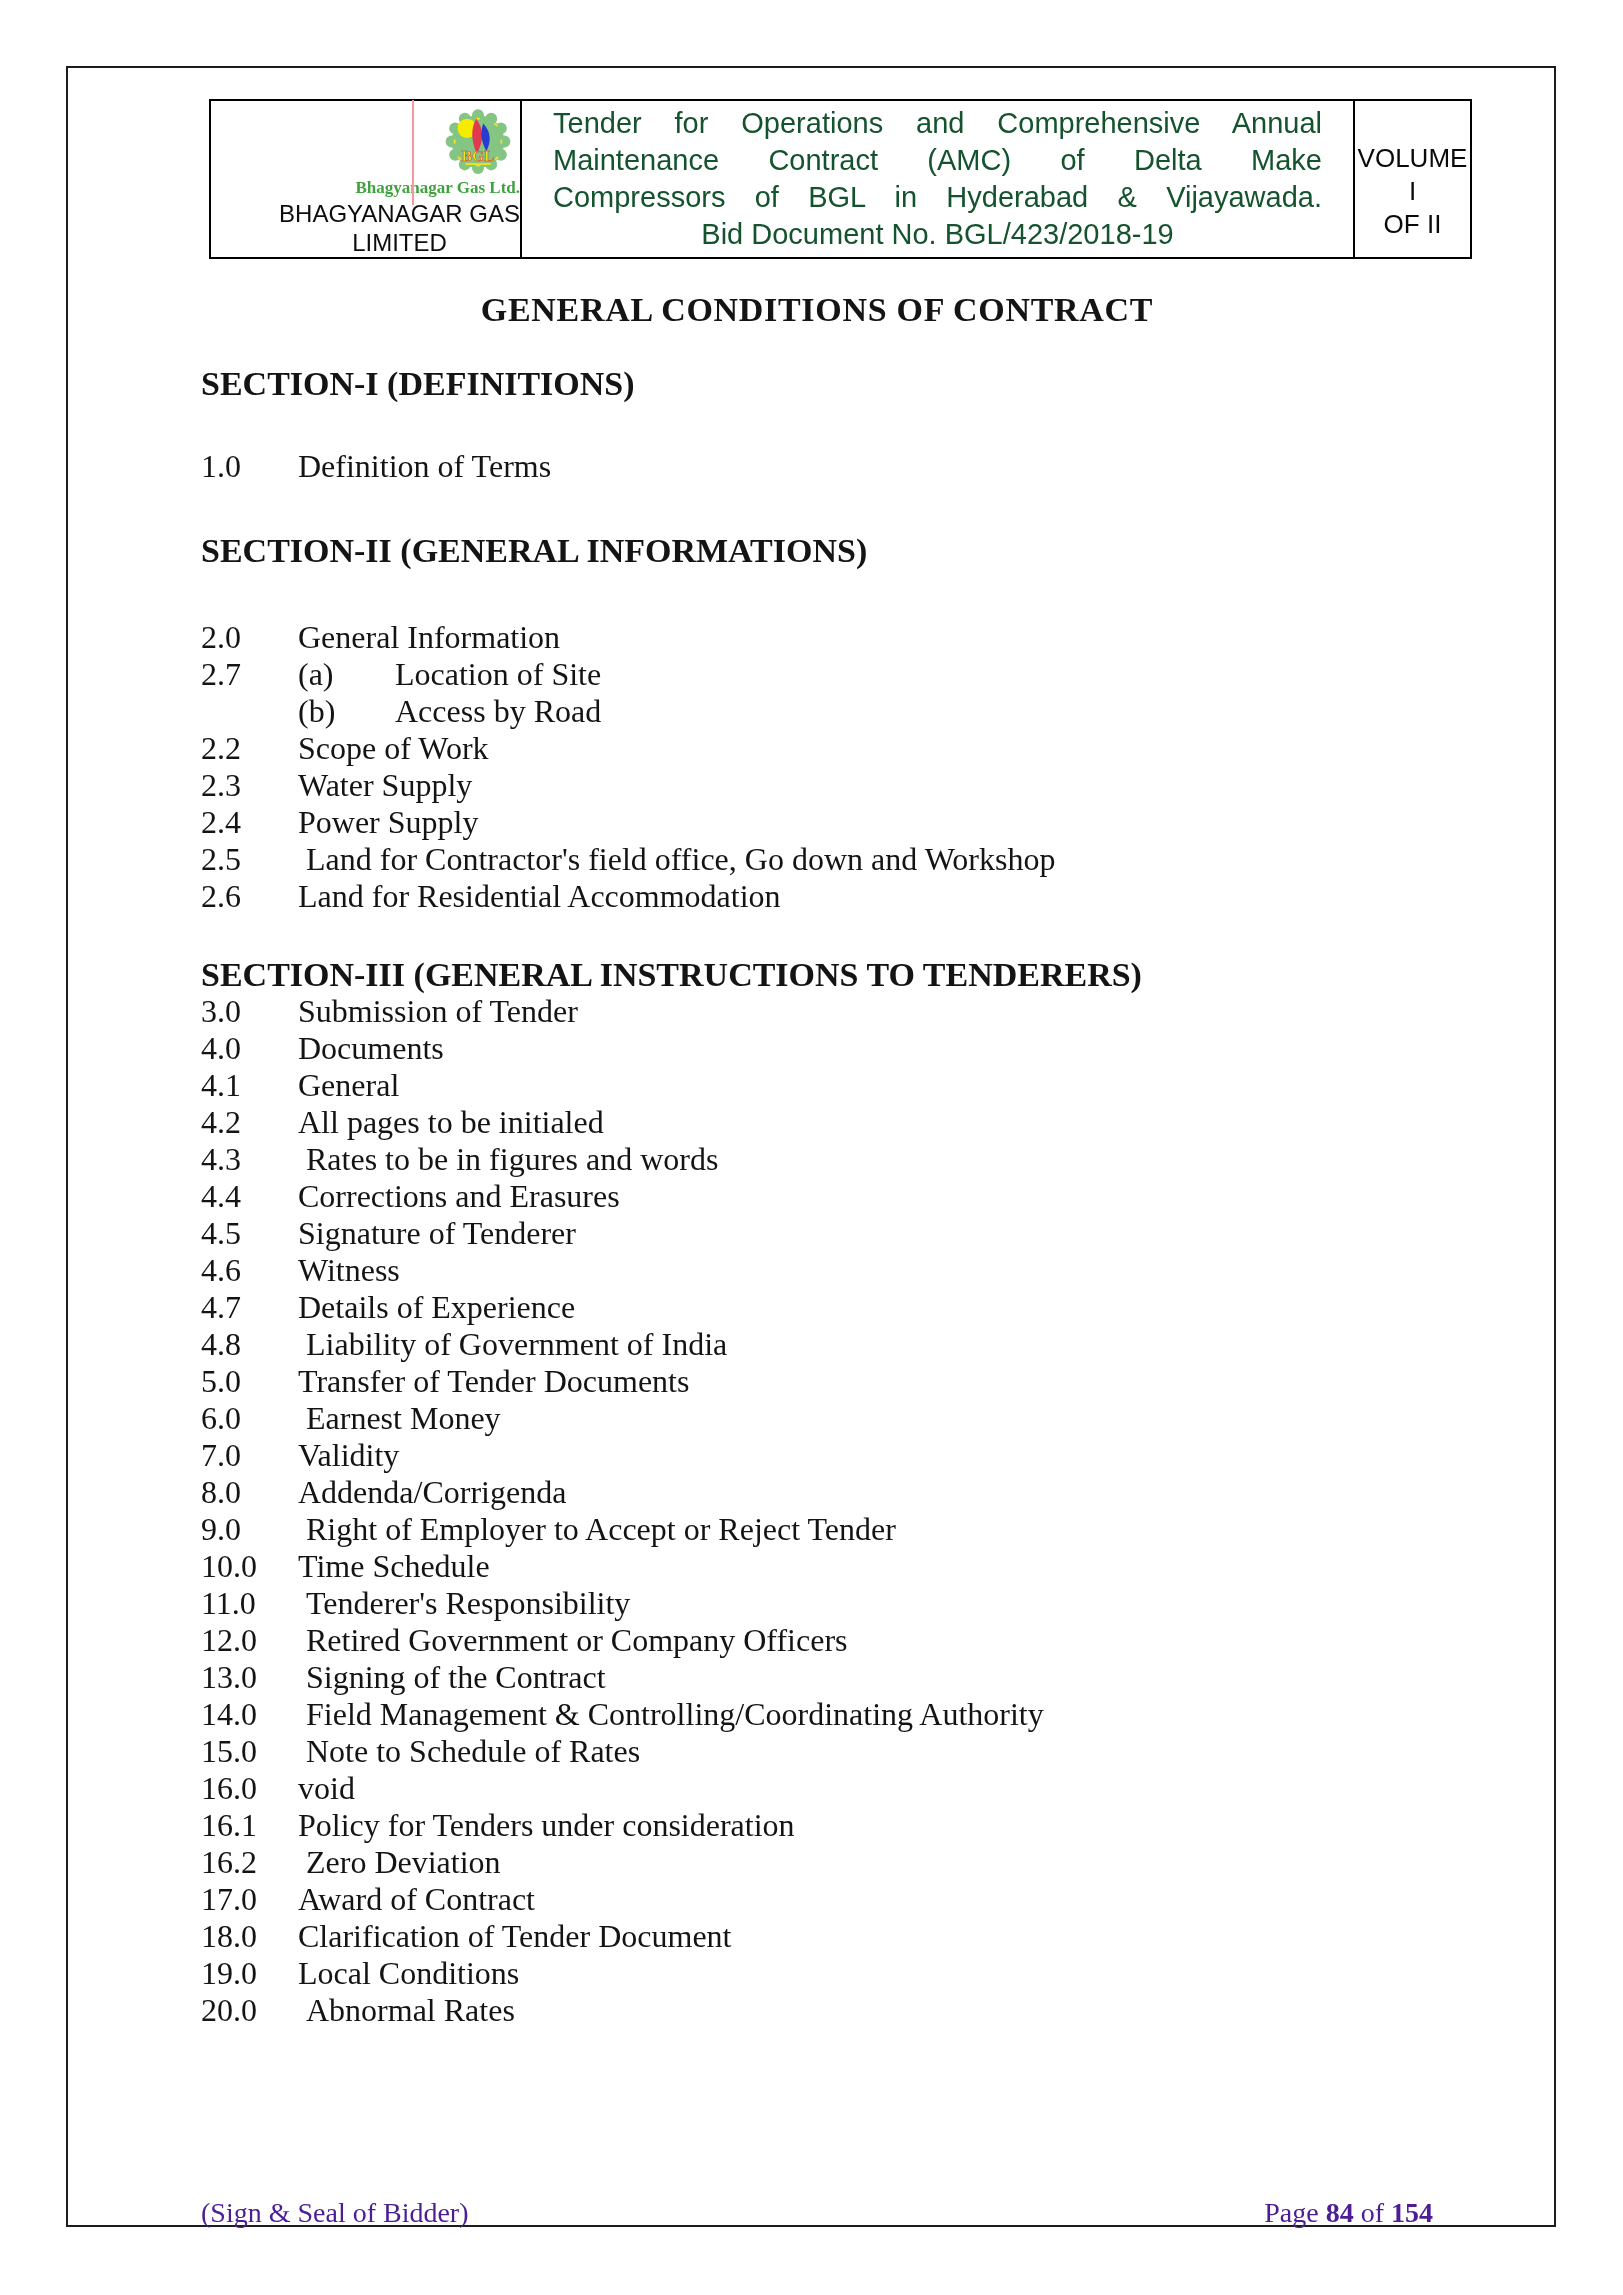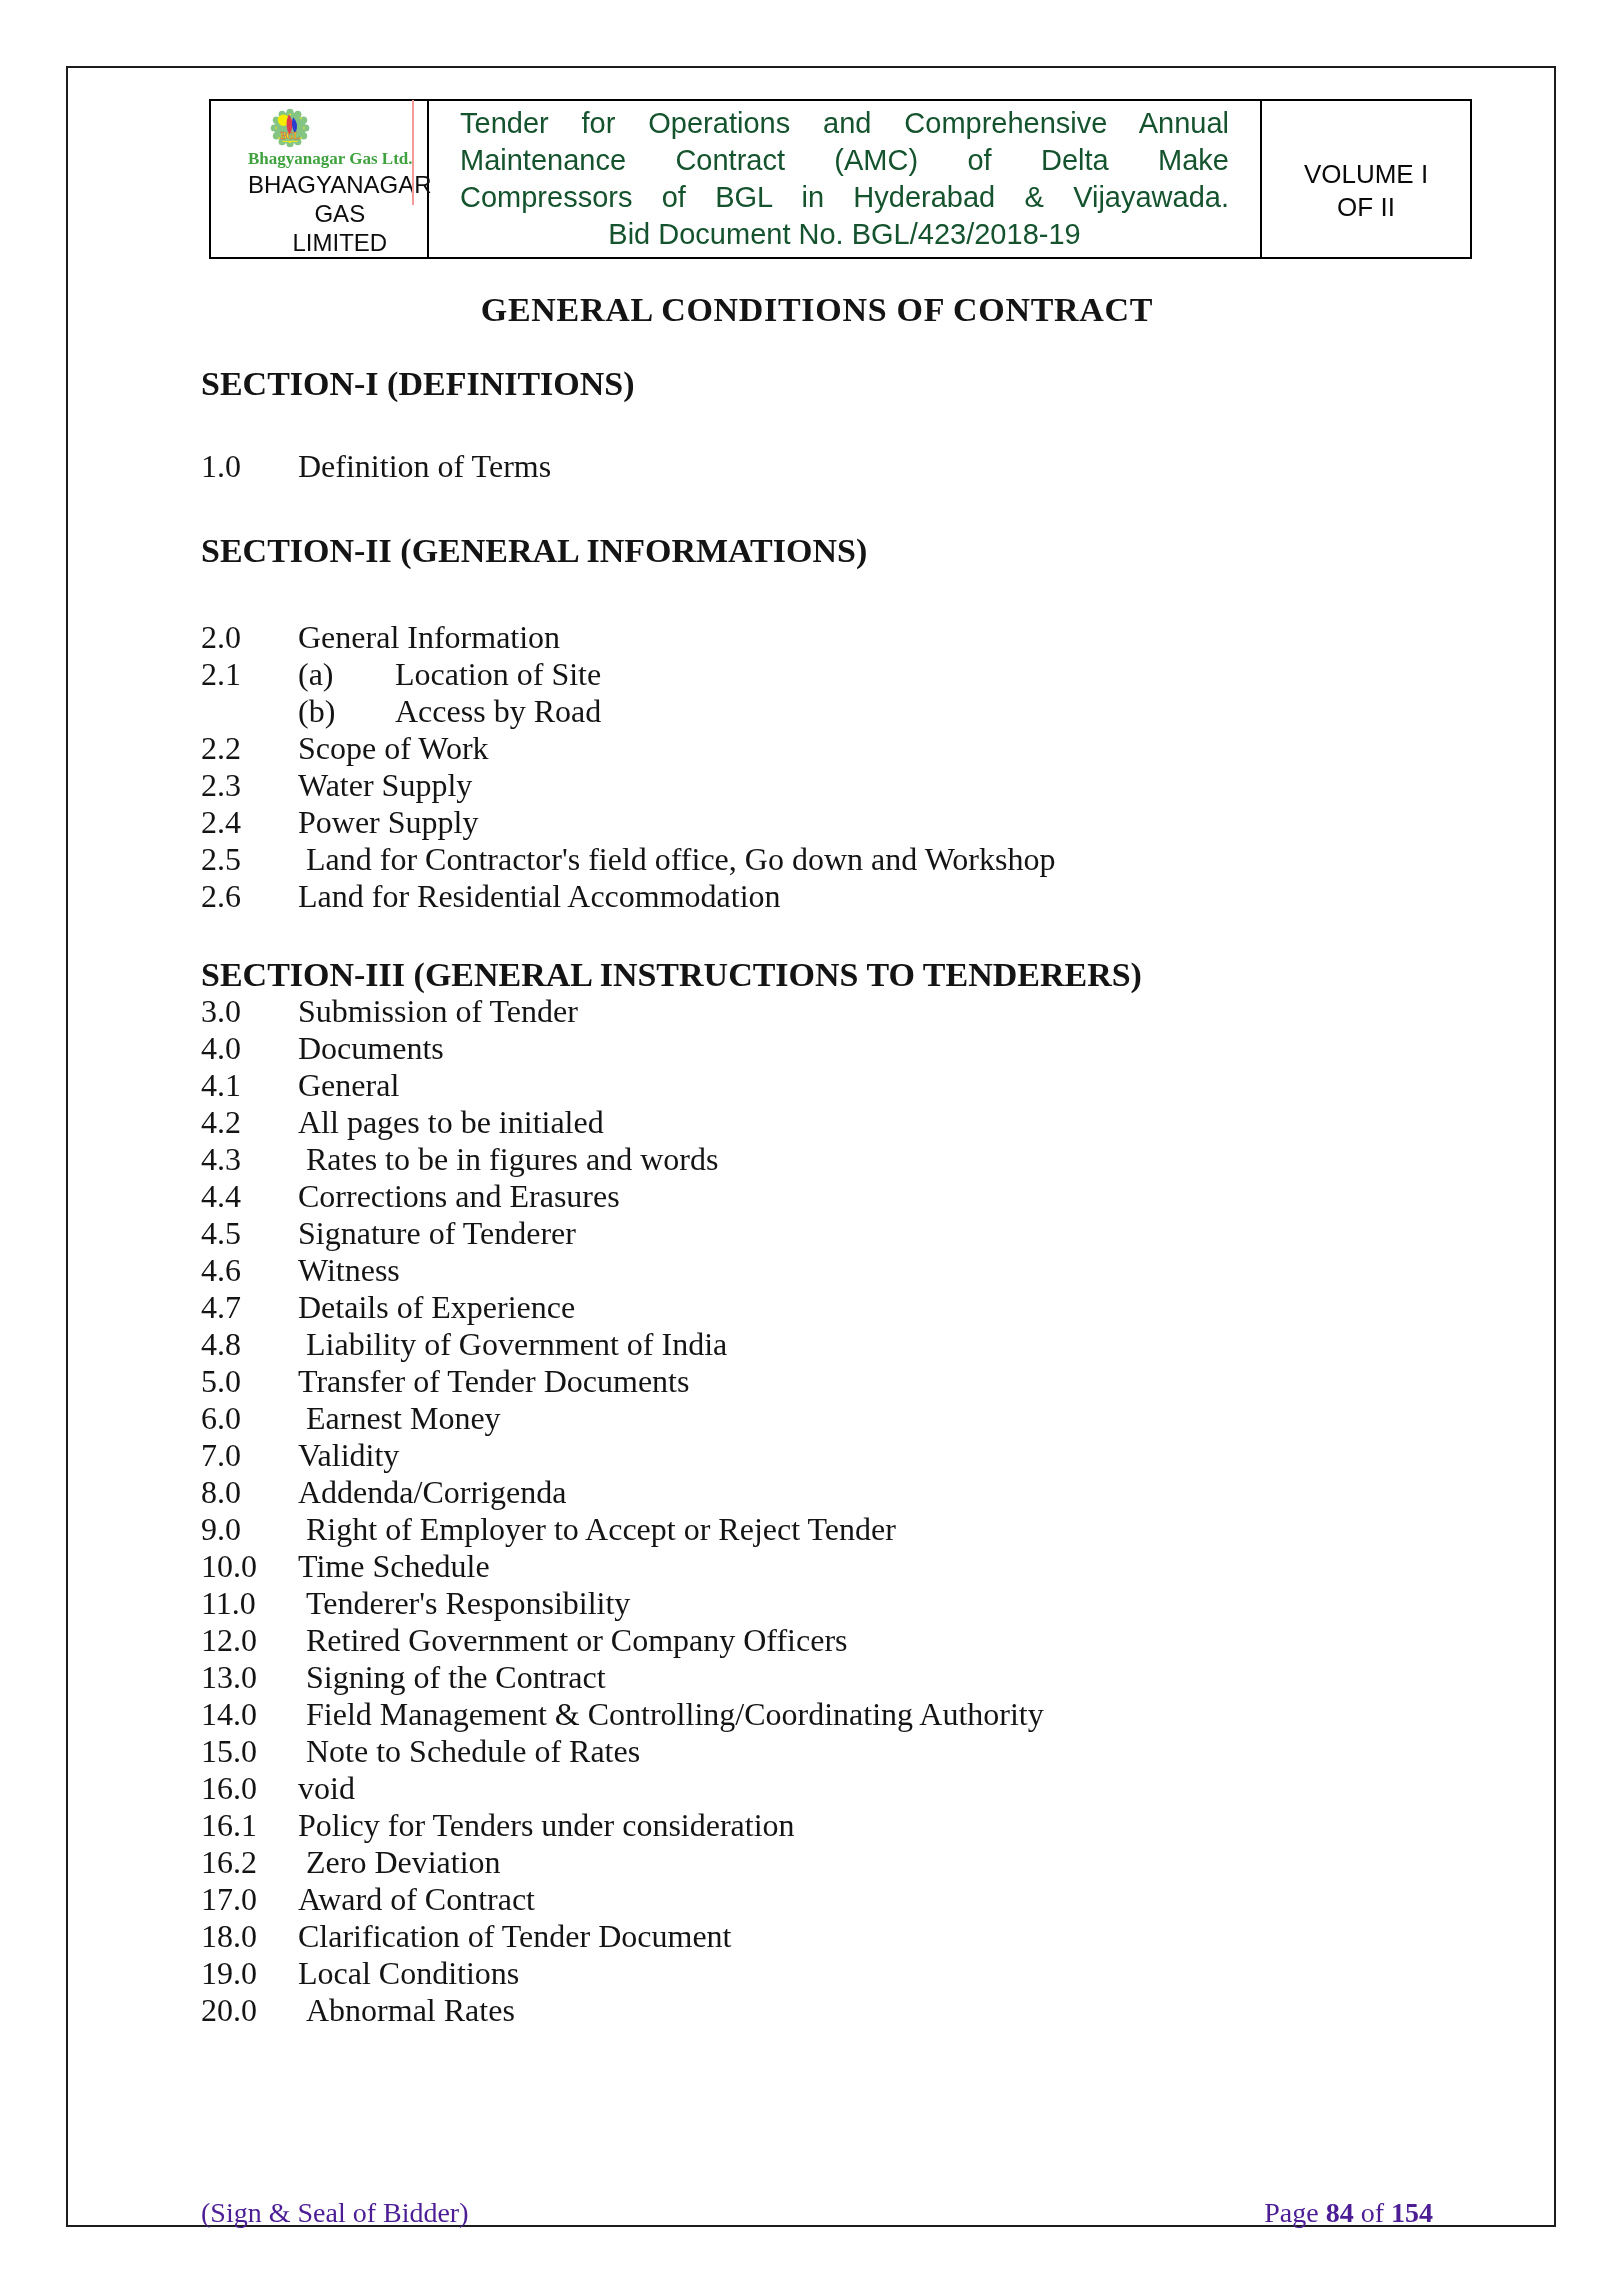--- a/index.html
+++ b/index.html
@@ -20,22 +20,22 @@
   
   .hdr{
     position:absolute;left:209px;top:99px;
     width:1263px;height:160px;
     border:2.6px solid #000;
     box-sizing:border-box;
     display:flex;
     background:#fff;
   }
   .hdr-logo-cell{
-    width:216px;flex:0 0 auto;
-    display:flex;flex-direction:column;align-items:flex-start;
+    width:309px;flex:0 0 auto;
+    display:flex;flex-direction:column;align-items:flex-end;
     padding-top:6.5px;box-sizing:border-box;
     position:relative;
     padding-left:37px;
   }
   .emblem{width:84px;height:73px;display:block;}
   .logo-caption{
     font-size:17px;line-height:18.3px;font-weight:bold;
     color:var(--caption-green,#3fa23f);
     font-family:"Liberation Serif",serif;
   }
@@ -173,21 +173,21 @@
             <span class="txt">Definition of Terms</span>
           </div>
         </div>
         <div class="section section-1">
           <div class="sec-h">SECTION-II (GENERAL INFORMATIONS)</div>
           <div class="row">
             <span class="num">2.0</span>
             <span class="txt">General Information</span>
           </div>
           <div class="row">
-            <span class="num">2.1</span>
+            <span class="num">2.7</span>
             <span class="num">(a)</span>
             <span class="txt">Location of Site</span>
           </div>
           <div class="row">
             <span class="num"></span>
             <span class="num">(b)</span>
             <span class="txt">Access by Road</span>
           </div>
           <div class="row">
             <span class="num">2.2</span>

